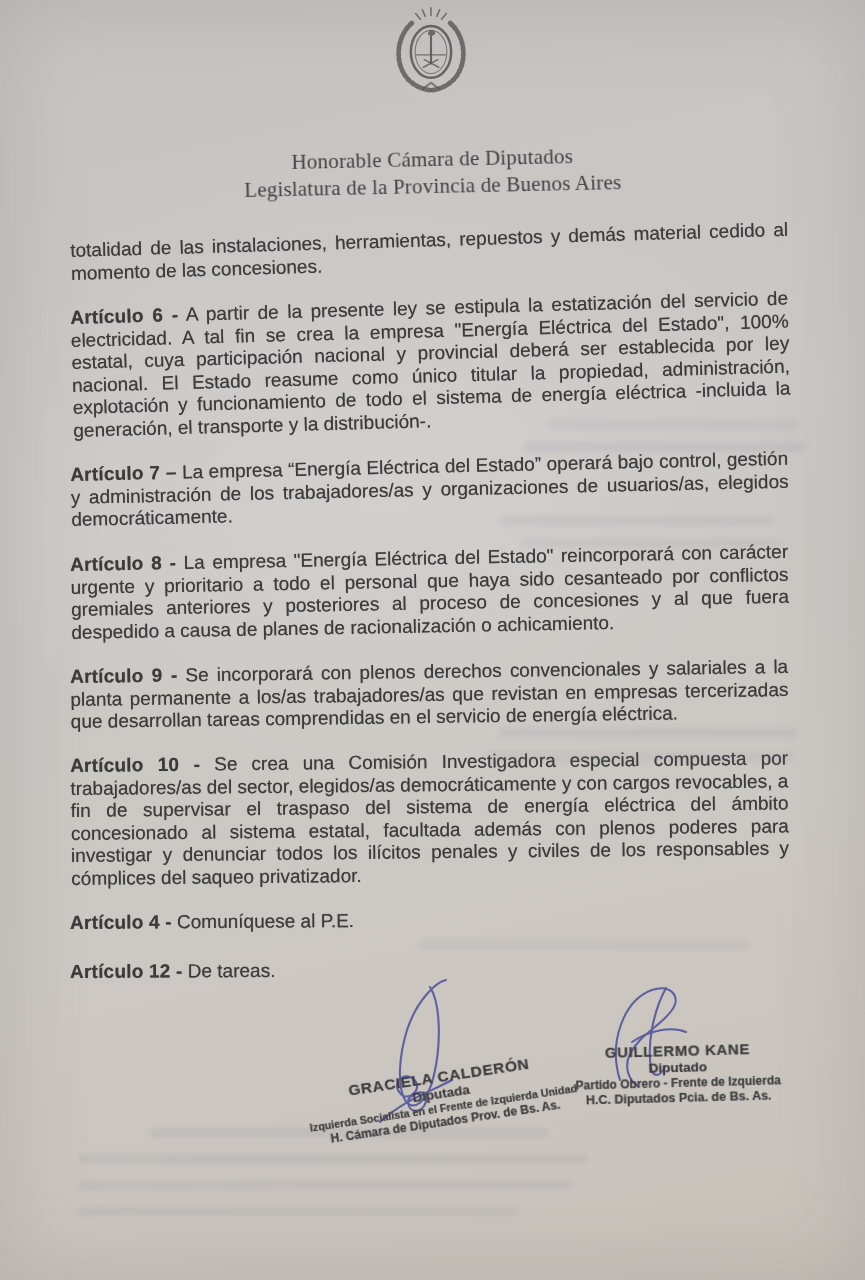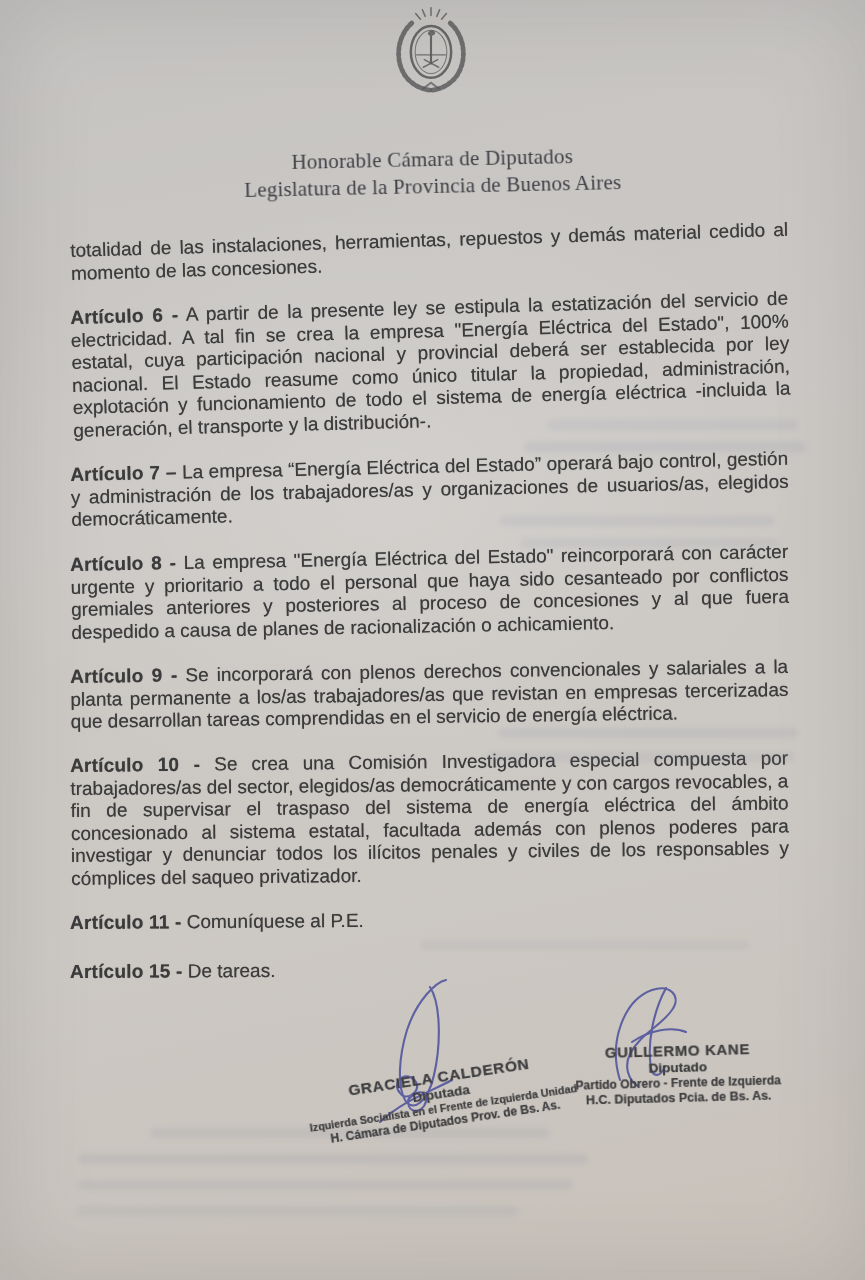--- a/index.html
+++ b/index.html
@@ -132,26 +132,26 @@
       <b class="art-label">Artículo 9 -</b>
       <span>Se incorporará con plenos derechos convencionales y salariales a la planta permanente a los/as trabajadores/as que revistan en empresas tercerizadas que desarrollan tareas comprendidas en el servicio de energía eléctrica.</span>
     </p>
 
     <p class="tilt-f">
       <b class="art-label">Artículo 10 -</b>
       <span>Se crea una Comisión Investigadora especial compuesta por trabajadores/as del sector, elegidos/as democráticamente y con cargos revocables, a fin de supervisar el traspaso del sistema de energía eléctrica del ámbito concesionado al sistema estatal, facultada además con plenos poderes para investigar y denunciar todos los ilícitos penales y civiles de los responsables y cómplices del saqueo privatizador.</span>
     </p>
 
     <p class="tilt-g">
-      <b class="art-label">Artículo 11 -</b>
+      <b class="art-label">Artículo 4 -</b>
       <span>Comuníquese al P.E.</span>
     </p>
 
     <p class="tilt-h">
-      <b class="art-label">Artículo 15 -</b>
+      <b class="art-label">Artículo 12 -</b>
       <span>De tareas.</span>
     </p>
   </div>
 
   <div class="ghost" style="left:548px;top:420px;width:250px;opacity:.10;"></div>
   <div class="ghost" style="left:524px;top:442px;width:282px;opacity:.12;"></div>
   <div class="ghost" style="left:500px;top:516px;width:275px;opacity:.11;"></div>
   <div class="ghost" style="left:520px;top:538px;width:260px;opacity:.09;"></div>
   <div class="ghost" style="left:498px;top:728px;width:300px;opacity:.12;"></div>
   <div class="ghost" style="left:486px;top:752px;width:308px;opacity:.10;"></div>

